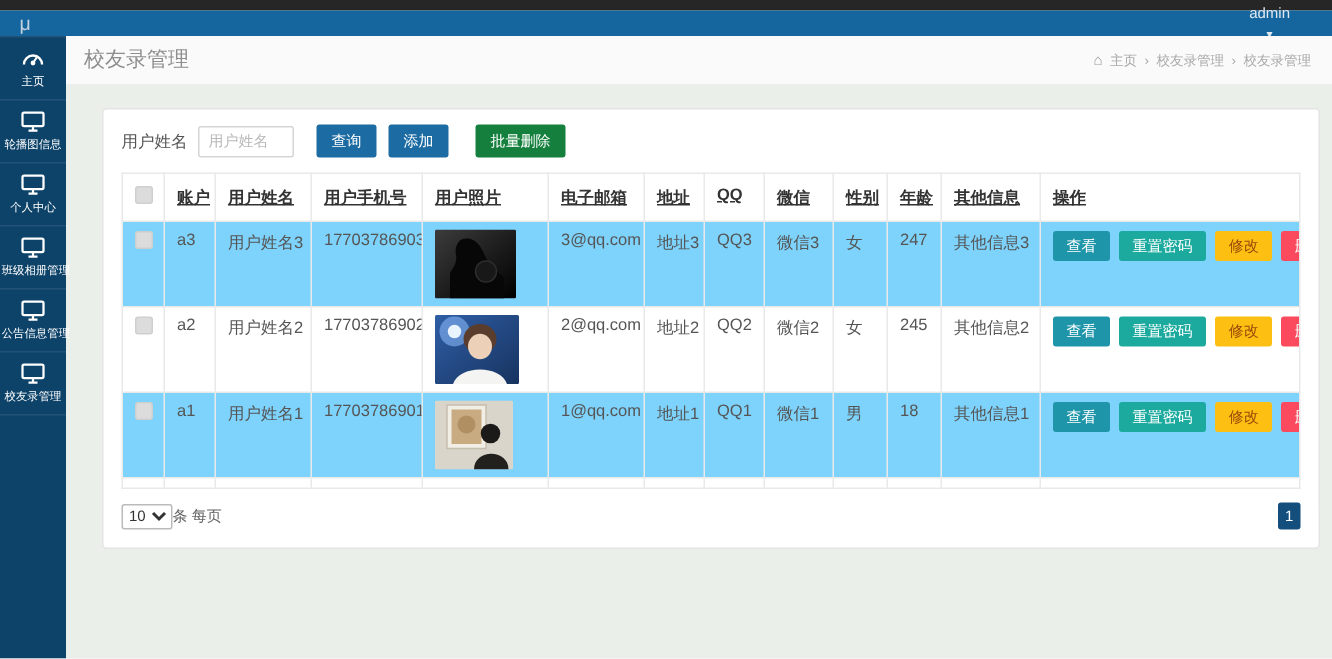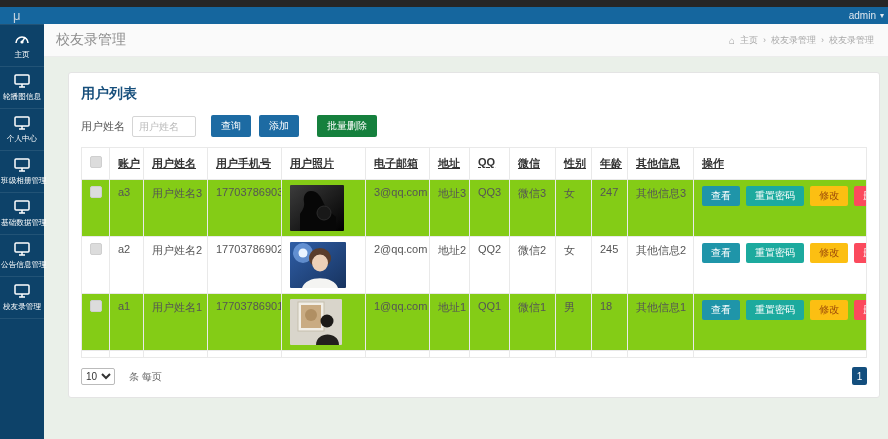--- a/index.html
+++ b/index.html
@@ -2,21 +2,21 @@
 <html><head>
 <meta charset="utf-8">
 <style>
   * { box-sizing: border-box; margin: 0; padding: 0; }
   html,body { width:888px; height:439px; overflow:hidden; }
   body { font-family:"Liberation Sans","DejaVu Sans",sans-serif; background:#eaf0e9; }
 
   .topstrip { height:7px; background:#262626; }
   .appbar { height:17px; background:#15669e; display:flex; align-items:center; color:#dfe8f0; }
   .logo { width:44px; padding-left:13px; font-size:13px; color:#c3d2de; line-height:1; }
-  .admin { margin-left:auto; padding-right:4px; font-size:10px; display:flex; align-items:center; gap:4px; cursor:pointer; }
+  .admin { margin-left:auto; padding-right:28px; font-size:10px; display:flex; align-items:center; gap:4px; cursor:pointer;flex-direction:column; }
   .admin .caret { font-size:8px; line-height:1; }
 
   .body-row { display:flex; height:415px; }
 
   .sidebar { width:44px; background:#0d4269; flex:0 0 44px; }
   .side-item { text-align:center; padding:7px 0 6px; border-bottom:1px solid rgba(255,255,255,0.09); cursor:pointer; }
   .side-item:first-child { border-top:1px solid rgba(255,255,255,0.09); }
   .side-icon { display:block; height:14px; }
   .side-icon svg { vertical-align:top; }
   .side-label { display:block; font-size:8px; color:#ffffff; margin-top:3px; letter-spacing:0; transform:scale(0.95); white-space:nowrap; }
@@ -38,35 +38,35 @@
   .search-input::placeholder { color:#b9b9b9; }
   .btn { border:none; border-radius:2px; color:#fff; font-size:10px; height:22px; padding:0 10px; cursor:pointer; }
   .btn-query { background:#1d6ba3; margin-left:15px; }
   .btn-add { background:#1d6ba3; margin-left:8px; }
   .btn-batch { background:#15803d; margin-left:18px; }
 
   table { width:100%; border-collapse:collapse; table-layout:fixed; }
   th, td { border:1px solid #e9e9e9; padding:6px 8px; font-size:11px; color:#555; text-align:left; vertical-align:top; overflow:hidden; white-space:nowrap; }
   th { color:#333; font-weight:bold; background:#fff; padding-top:8px; padding-bottom:8px;text-decoration:underline; }
   tr.data-row td { height:56px; }
-  tr.striped td { background:#84cc16; }
+  tr.striped td { background:#7dd3fc; }
   tr.foot-row td { height:7px; padding:0; }
   .cb { display:inline-block; width:12px; height:12px; background:#dcdcdc; border:1px solid #cfcfcf; border-radius:2px; cursor:pointer; }
   .photo-cell { padding:5px 8px; }
   .photo { display:block; border-radius:1px; }
 
   .act { height:20px; font-size:10px; padding:0 9px; border:none; border-radius:2px; color:#fff; margin-right:3px; cursor:pointer; white-space:nowrap;text-align:right; }
   .act-view { background:#1f95a9; }
   .act-reset { background:#1caa9e; }
   .act-edit { background:#fcbf12; color:#9c4a0a; }
   .act-del { background:#fb4a5d;font-family:Liberation Mono, monospace; }
 
   .pager { display:flex; align-items:flex-end; margin-top:9px; font-size:10px; color:#666; }
   .page-size { height:17px; font-size:10px; color:#333; border:1px solid #bbb; border-radius:2px; background:#fff; }
-  .per-page { margin-left:14px; line-height:17px;text-align:right; }
+  .per-page { margin-left:0; line-height:17px;text-align:right; }
   .page-btn { margin-left:auto; background:#134e7d; color:#fff; min-width:15px; height:18px; font-size:10px; display:flex; align-items:center; justify-content:center; border-radius:2px; padding:0 4px; cursor:pointer; }
 </style>
 </head>
 <body>
 
 <div class="topstrip"></div>
 
 <div class="appbar">
   <div class="logo">μ</div>
   <div class="admin">
@@ -112,29 +112,20 @@
     <div class="side-item">
       <span class="side-icon">
         <svg width="16" height="14" viewBox="0 0 16 14">
             <rect x="1" y="1" width="14" height="9" rx="1" fill="none" stroke="#fff" stroke-width="1.5"></rect>
             <path d="M5 13h6M8 10v3" stroke="#fff" stroke-width="1.5"></path>
           </svg>
       </span>
       <span class="side-label">班级相册管理</span>
     </div>
 
-    <div class="side-item">
-      <span class="side-icon">
-        <svg width="16" height="14" viewBox="0 0 16 14">
-            <rect x="1" y="1" width="14" height="9" rx="1" fill="none" stroke="#fff" stroke-width="1.5"></rect>
-            <path d="M5 13h6M8 10v3" stroke="#fff" stroke-width="1.5"></path>
-          </svg>
-      </span>
-      <span class="side-label">基础数据管理</span>
-    </div>
 
 
     <div class="side-item">
       <span class="side-icon">
         <svg width="16" height="14" viewBox="0 0 16 14">
             <rect x="1" y="1" width="14" height="9" rx="1" fill="none" stroke="#fff" stroke-width="1.5"></rect>
             <path d="M5 13h6M8 10v3" stroke="#fff" stroke-width="1.5"></path>
           </svg>
       </span>
       <span class="side-label">公告信息管理</span>
@@ -160,21 +151,20 @@
         <span class="crumb-link">主页</span>
         <span>›</span>
         <span class="crumb-link">校友录管理</span>
         <span>›</span>
         <span>校友录管理</span>
       </div>
     </div>
 
     <div class="content">
       <div class="card">
-        <div class="card-title">用户列表</div>
 
         <div class="toolbar">
           <span class="search-label">用户姓名</span>
           <input class="search-input" type="text" placeholder="用户姓名" style="">
           <button class="btn btn-query">查询</button>
           <button class="btn btn-add">添加</button>
           <button class="btn btn-batch">批量删除</button>
         </div>
 
         <table>

